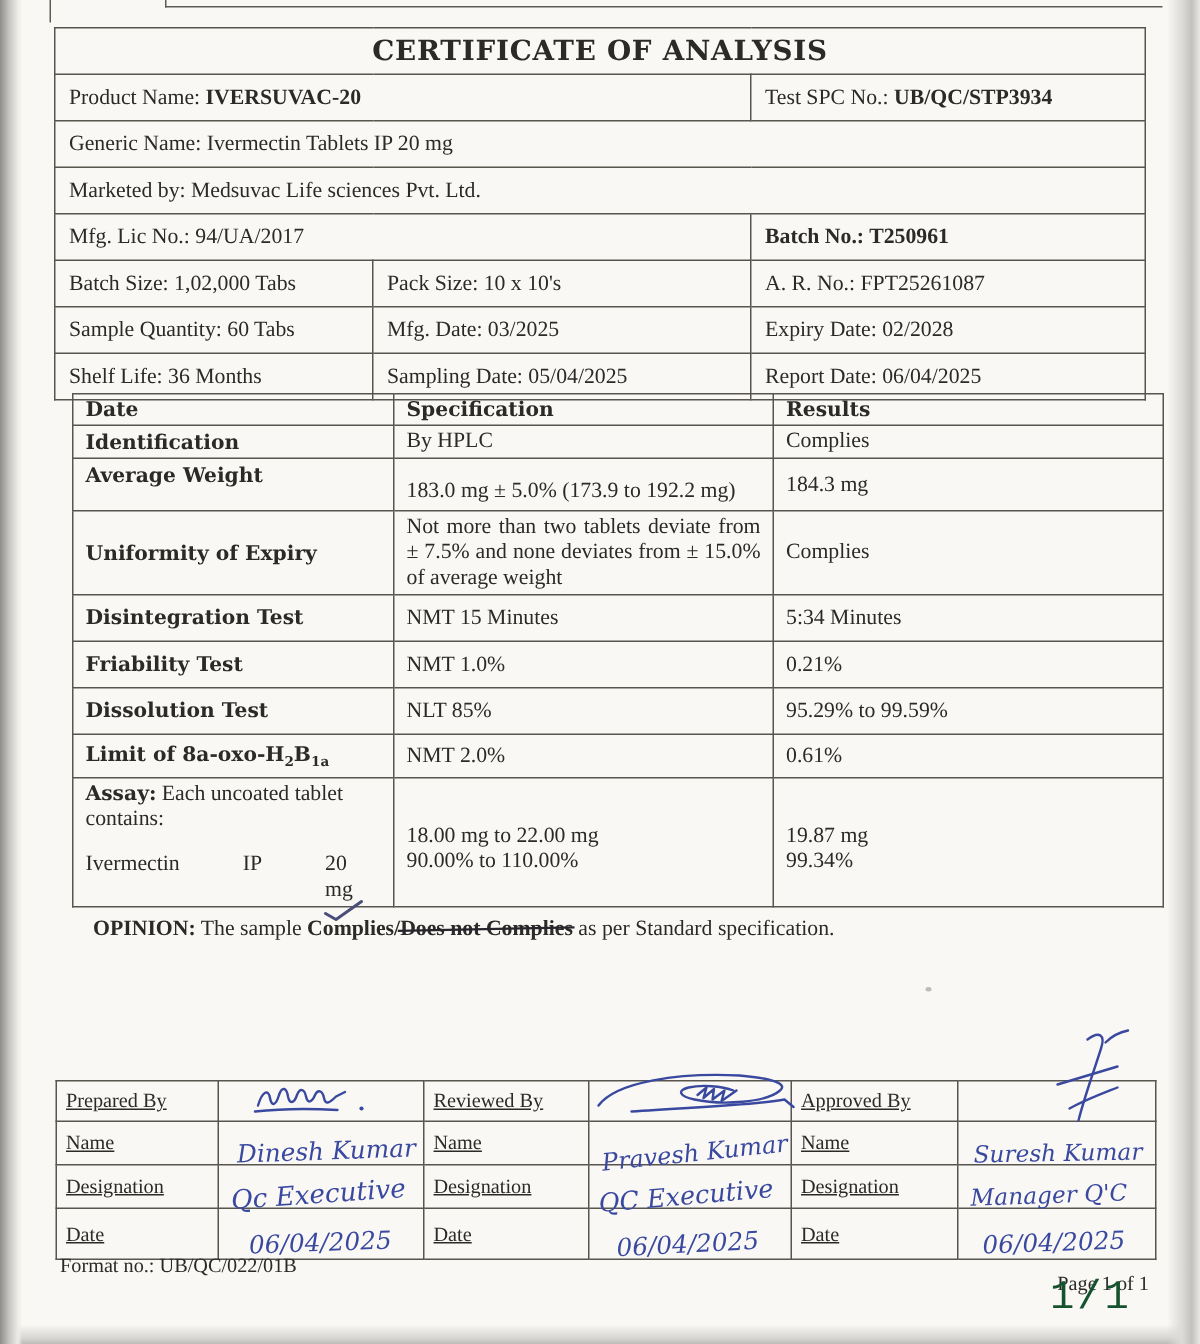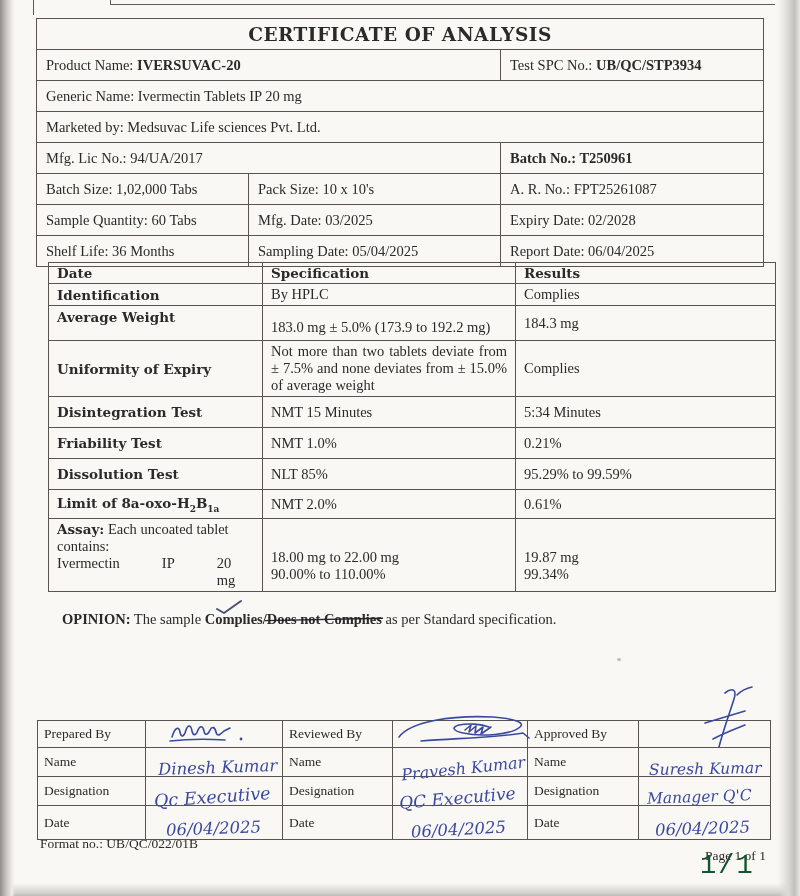--- a/index.html
+++ b/index.html
@@ -40,33 +40,33 @@
   .justify{text-align:justify;}
   .r-desc td{height:36px;vertical-align:top;padding-top:3px;}
   .r-ident td{height:17px;}
   .r-avg td{height:28px;}
   .r-avg .spec{vertical-align:bottom;padding-bottom:4px;}
   .r-unif td{height:50px;}
   .r-std td{height:26px;}
   .r-limit td{height:24px;}
   .r-assay td{height:66px;vertical-align:top;}
   sub{font-size:9px;}
-  .assay-drug{display:flex;justify-content:space-between;padding-right:14px;gap:42px;}
+  .assay-drug{display:flex;justify-content:space-between;margin-top:13px;padding-right:14px;gap:42px;}
   .cell-bottom{display:flex;flex-direction:column;justify-content:flex-end;height:62px;padding-bottom:2px;}
 
   
   .opinion{position:absolute;left:62px;top:611px;font-size:14.5px;width:680px;}
   .strike-wrap{position:relative;font-weight:bold;}
   .strike-wrap .strikeline{position:absolute;left:-2px;top:0;width:103%;height:100%;pointer-events:none;}
   .complies-wrap{position:relative;font-weight:bold;}
   .checkmark{position:absolute;left:10px;top:-13px;pointer-events:none;}
 
   
   .sig-table{position:absolute;left:37px;top:720px;width:733px;font-size:13.5px;}
-  .sig-table td{padding:2px 6px;vertical-align:middle;}
+  .sig-table td{padding:2px 6px;vertical-align:middle;text-decoration:underline;}
   .sig-table .r1 td{height:22px;}
   .sig-table .r2 td{height:24px;}
   .sig-table .r3 td{height:24px;}
   .sig-table .r4 td{height:29px;}
   .sigcell{position:relative;}
   .sigcell svg{position:absolute;overflow:visible;}
   .hand{display:inline-block;position:relative;z-index:3;color:#3a49a0;
         font-family:"DejaVu Serif","Liberation Serif",serif;font-style:italic;
         font-size:16.5px;white-space:nowrap;}
   .hname-1{transform:translate(6px,5px) rotate(-2deg);}

